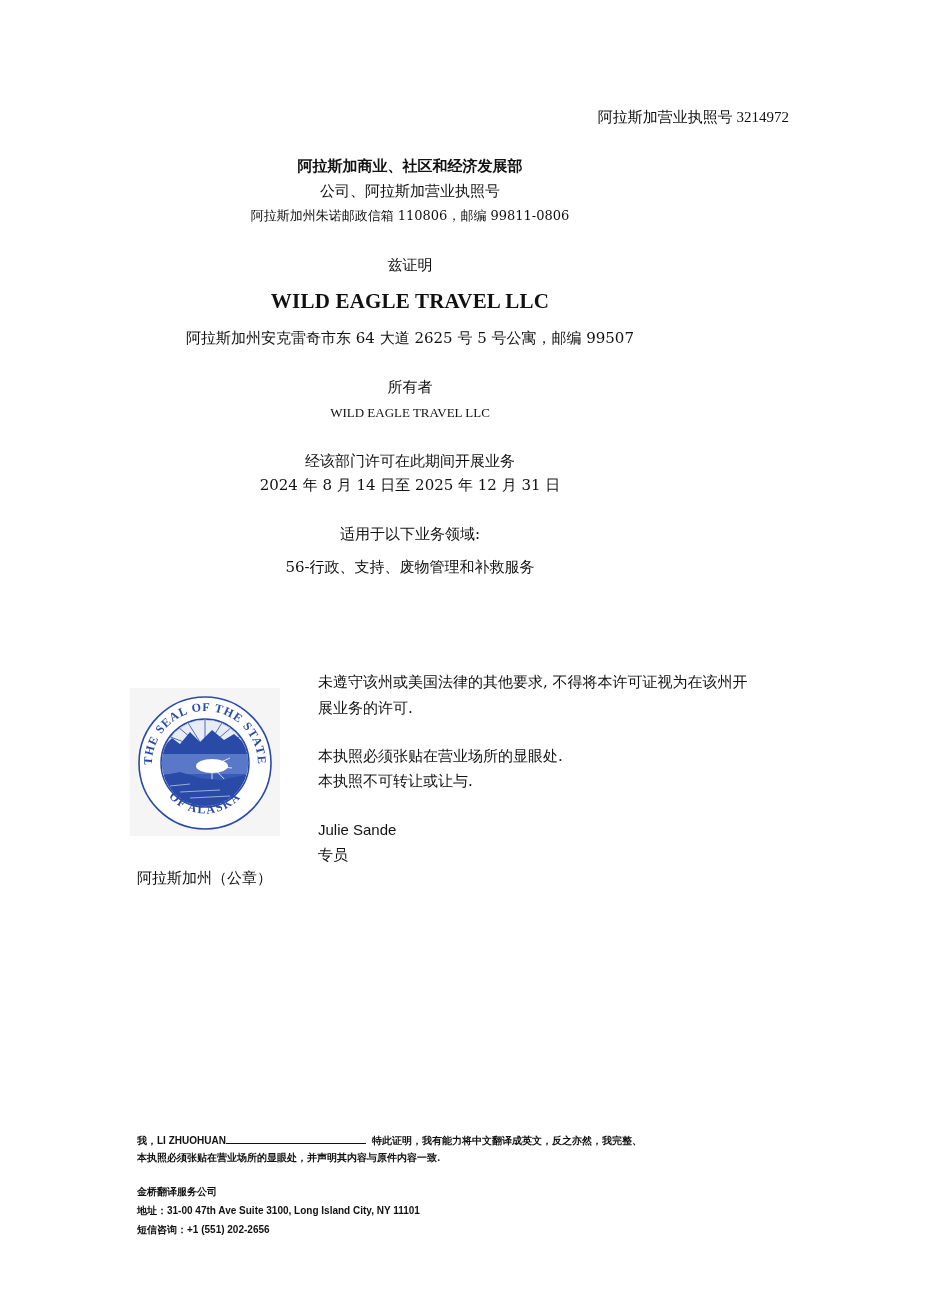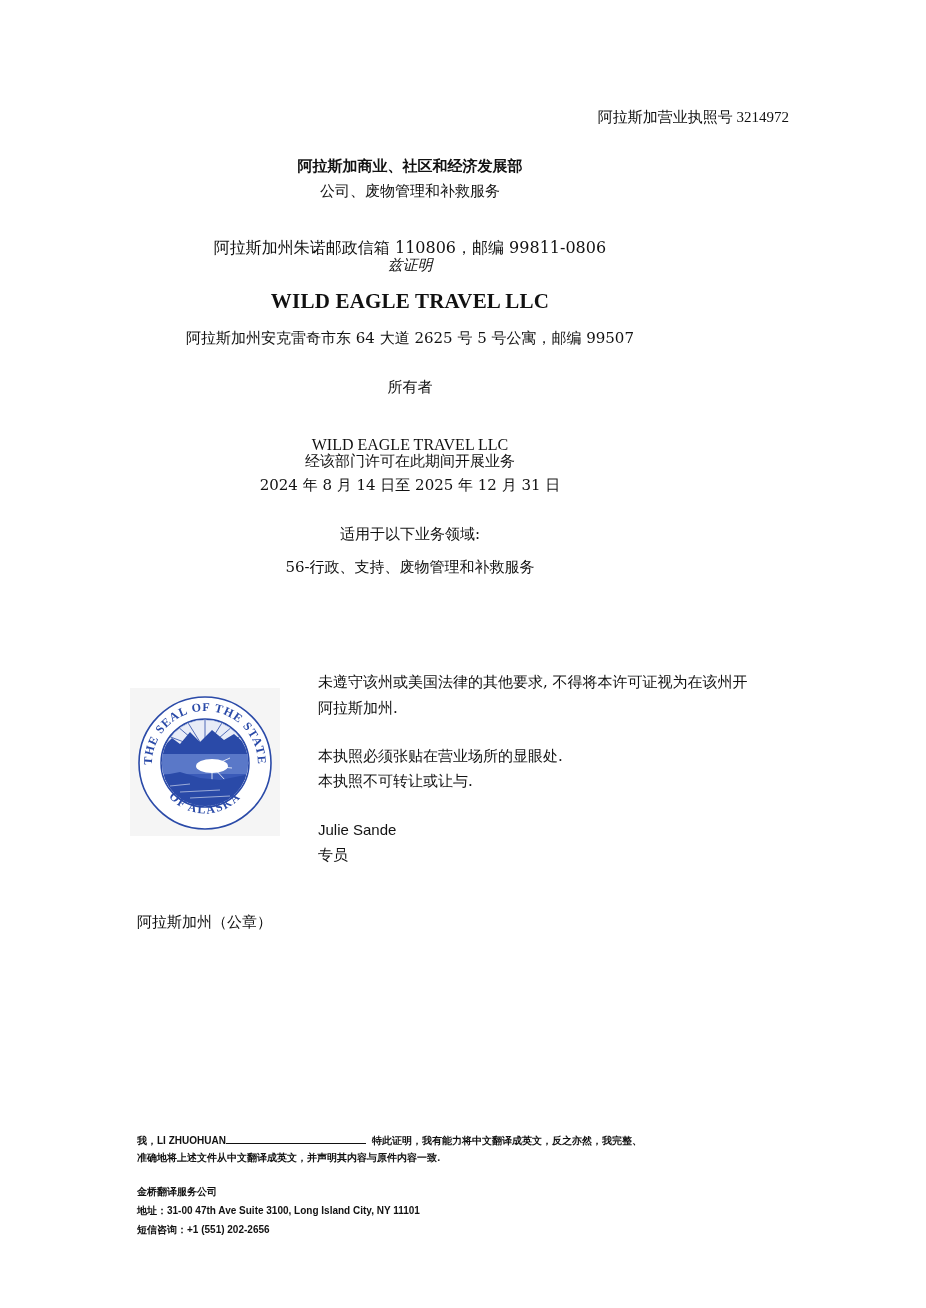--- a/index.html
+++ b/index.html
@@ -6,39 +6,39 @@
     body {
       width: 926px; height: 1308px; position: relative; overflow: hidden;
       font-family: "DejaVu Serif", "Liberation Serif", serif;
       color: #111111;
     }
     .abs { position: absolute; }
     .center { position: absolute; left: 0; width: 820px; text-align: center; }
     .serif { font-family: "Liberation Serif", "DejaVu Serif", serif; }
     .sans { font-family: "Liberation Sans", "DejaVu Sans", sans-serif; }
     .t15 { font-size: 15px; line-height: 20px; }
-    .t14 { font-size: 16px; line-height: 19px; margin-top: 32px; }
+    .t14 { font-size: 13px; line-height: 19px; }
     .t13 { font-size: 10px; line-height: 18px; font-weight: bold; }
     .bold { font-weight: bold; }
     .company { font-family: "Liberation Serif", "DejaVu Serif", serif; font-weight: bold; font-size: 21px; line-height: 26px; letter-spacing: 0.2px; }
     .seal-wrap { position: absolute; left: 130px; top: 688px; width: 150px; height: 148px; background: #f5f5f5; }
     .underline-blank { display: inline-block; width: 140px; border-bottom: 1px solid #111; height: 13px; vertical-align: baseline; margin-right: 6px; }
   </style>
 </head>
 <body>
 
 <div class="abs t15 serif" style="right:137px; top:107px;">
   <span>阿拉斯加营业执照号 3214972</span>
 </div>
 
 <div class="center t15 bold" style="top:156px;">阿拉斯加商业、社区和经济发展部</div>
-<div class="center t15" style="top:181px;">公司、废物管理和补救服务</div>
+<div class="center t15" style="top:181px;">公司、阿拉斯加营业执照号</div>
 <div class="center t14" style="top:206px;">阿拉斯加州朱诺邮政信箱 110806，邮编 99811-0806</div>
 
-<div class="center t15" style="top:255px;font-style:italic;">兹证明</div>
+<div class="center t15" style="top:255px;">兹证明</div>
 <div class="center company" style="top:288px;">WILD EAGLE TRAVEL LLC</div>
 <div class="center t15" style="top:328px;">阿拉斯加州安克雷奇市东 64 大道 2625 号 5 号公寓，邮编 99507</div>
 
 <div class="center t15" style="top:377px;">所有者</div>
 <div class="center t14 serif" style="top:403px;">WILD EAGLE TRAVEL LLC</div>
 
 <div class="center t15" style="top:451px;">经该部门许可在此期间开展业务</div>
 <div class="center t15" style="top:475px;">2024 年 8 月 14 日至 2025 年 12 月 31 日</div>
 
 <div class="center t15" style="top:524px;">适用于以下业务领域:</div>
@@ -88,34 +88,34 @@
 
       <path d="M30 88 L50 84 L70 90 L90 92 L120 86 L120 120 L30 120 Z" fill="#2a4aa8"></path>
       <g stroke="#e8ecf7" stroke-width="0.6">
         <line x1="40" y1="98" x2="60" y2="96"></line>
           <line x1="50" y1="104" x2="90" y2="102"></line>
         <line x1="60" y1="110" x2="100" y2="108"></line>
       </g>
     </g>
   </svg>
 </div>
-<div class="abs t15" style="left:137px; top:912px;text-align:right;">阿拉斯加州（公章）</div>
+<div class="abs t15" style="left:137px; top:868px;text-align:right;">阿拉斯加州（公章）</div>
 
 <div class="abs t15" style="left:318px; top:672px;">未遵守该州或美国法律的其他要求, 不得将本许可证视为在该州开</div>
-<div class="abs t15" style="left:318px; top:698px;">阿拉斯加州.</div>
+<div class="abs t15" style="left:318px; top:698px;">展业务的许可.</div>
 <div class="abs t15" style="left:318px; top:746px;">本执照必须张贴在营业场所的显眼处.</div>
 <div class="abs t15" style="left:318px; top:771px;">本执照不可转让或让与.</div>
 
 <div class="abs t15 sans" style="left:318px; top:820px;">Julie Sande</div>
 <div class="abs t15" style="left:318px; top:845px;">专员</div>
 
 <div class="abs t13" style="left:137px; top:1130px; width:660px;">
   <span class="sans">我，LI ZHUOHUAN</span><span class="underline-blank"></span><span>特此证明，我有能力将中文翻译成英文，反之亦然，我完整、</span>
 </div>
-<div class="abs t13" style="left:137px; top:1149px;">准确地将上述文件从中文翻译成英文，并声明其内容与原件内容一致.</div>
+<div class="abs t13" style="left:137px; top:1149px;">本执照必须张贴在营业场所的显眼处，并声明其内容与原件内容一致.</div>
 
 <div class="abs t13" style="left:137px; top:1183px;">金桥翻译服务公司</div>
 <div class="abs t13" style="left:137px; top:1202px;">
   <span>地址：</span><span class="sans">31-00 47th Ave Suite 3100, Long Island City, NY 11101</span>
 </div>
 <div class="abs t13" style="left:137px; top:1221px;">
   <span>短信咨询：</span><span class="sans">+1 (551) 202-2656</span>
 </div>
 
 </body></html>

